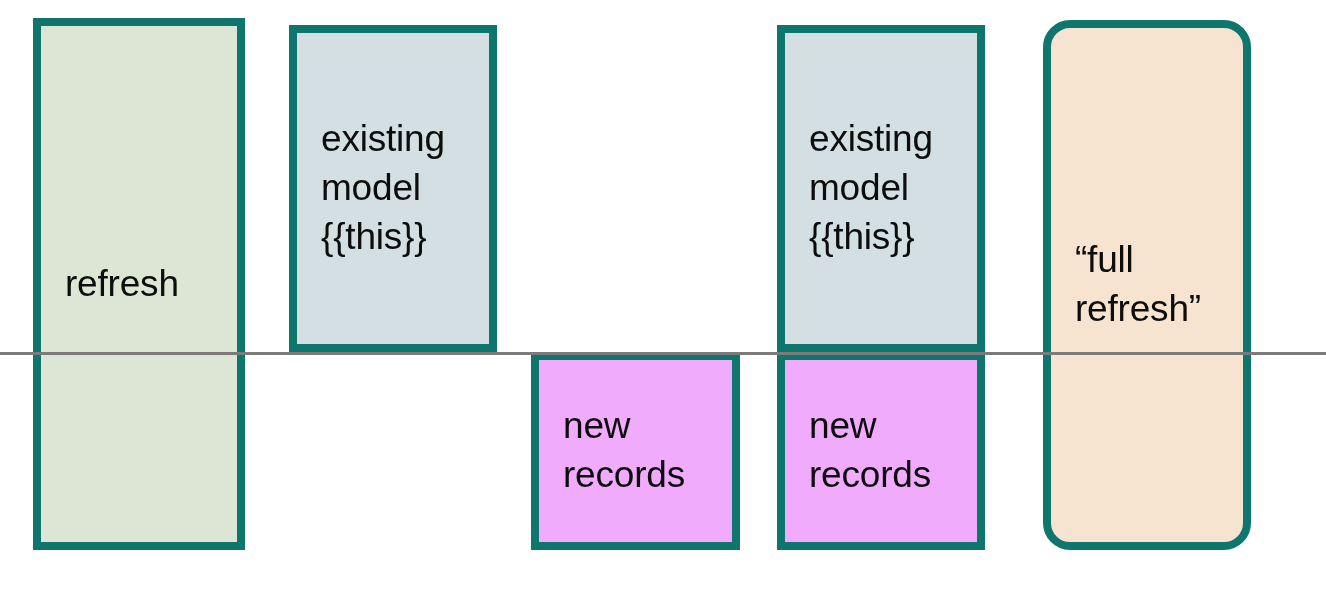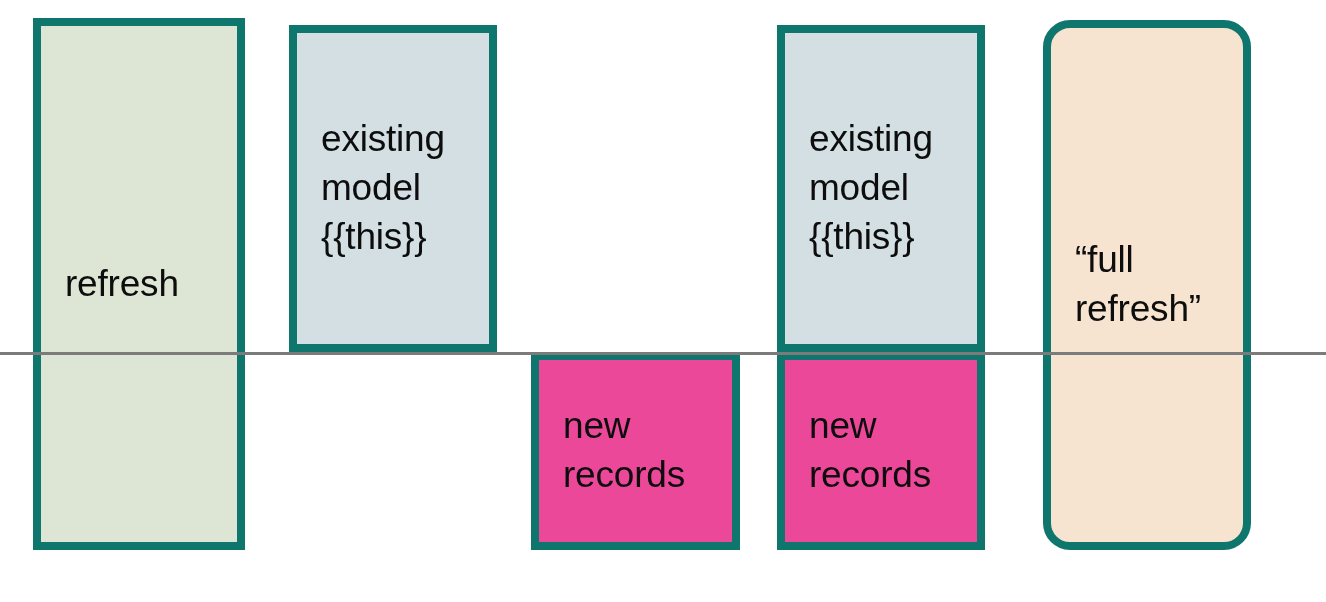--- a/index.html
+++ b/index.html
@@ -43,21 +43,21 @@
     line-height: 1.32;
     color: #0d0d0d;
     white-space: pre-line;
     letter-spacing: -0.2px;
   }
   
   .align-center { align-items: center; }
 
   .box-source        { background: #dde6d5; }
   .box-existing      { background: #d3dfe2; }
-  .box-new           { background: #ec4899; }
+  .box-new           { background: #f0abfc; }
   .box-full-refresh  { background: #f6e3d0; }
 </style>
 </head>
 <body>
 
 <div id="canvas">
 
   <div class="box box-source align-center" style="left:33px; top:18px; width:212px; height:532px;">
     <span class="box-label">refresh</span>
   </div>

